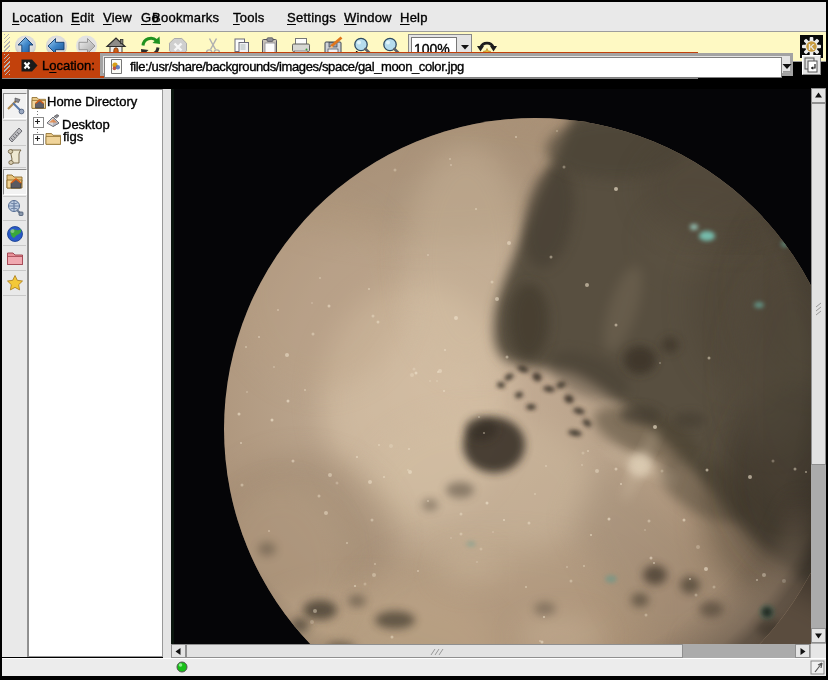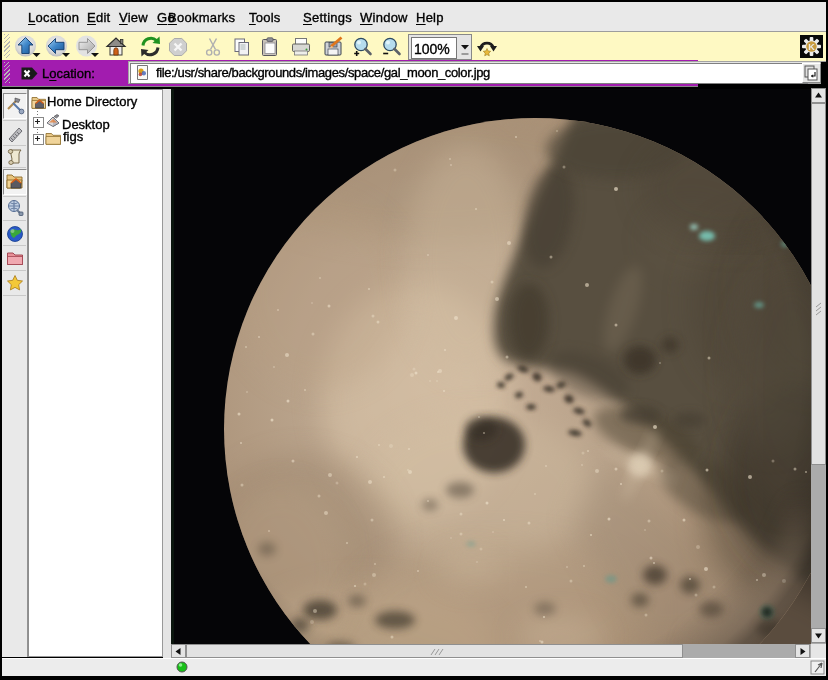--- a/index.html
+++ b/index.html
@@ -1,22 +1,22 @@
 <!DOCTYPE html>
 <html><head><meta charset="utf-8">
 <style>
 html,body{margin:0;padding:0;width:828px;height:680px;overflow:hidden;background:#000;}
 body{font-family:"Liberation Sans",sans-serif;font-size:13px;color:#000;-webkit-text-stroke:0.35px #000;}
 #win{position:absolute;left:0;top:0;width:828px;height:680px;background:#000;}
 .abs{position:absolute;}
 
 #menubar{left:2px;top:2px;width:824px;height:29px;background:#e9e9e9;border-bottom:1px solid #9d9d9d;}
-#menubar span{position:absolute;top:8px;letter-spacing:.25px;margin-left:16px;}
+#menubar span{position:absolute;top:8px;letter-spacing:.25px;}
 #toolbar{left:2px;top:32px;width:824px;height:29px;background:#fef9c3;border-bottom:1px solid #9d9d9d;}
-#locbar{left:2px;top:60px;width:696px;height:26px;background:#a21caf;border-bottom:1px solid #888;}
+#locbar{left:2px;top:52px;width:696px;height:26px;background:#c2410c;border-bottom:1px solid #888;}
 #statusbar{left:2px;top:658px;width:824px;height:17px;background:#ececec;border-top:1px solid #fff;}
 
 .grip{width:6px;background:repeating-linear-gradient(135deg,#b6b6b6 0,#b6b6b6 1px,transparent 1px,transparent 3px);}
 
 #strip{left:2px;top:89px;width:25px;height:568px;background:#e9e9e9;border-right:1px solid #929292;}
 #tree{left:28px;top:89px;width:135px;height:568px;background:#fff;border:1px solid #8e8e8e;border-right-color:#999;border-bottom-color:#999;box-sizing:border-box;padding-left:40px;}
 #splitter{left:163px;top:89px;width:8px;height:569px;background:#e5e5e5;}
 #pane{left:171px;top:89px;width:640px;height:555px;background:#04040a;overflow:hidden;}
 
 .sbbtn{background:#e4e4e4;border:1px solid #8f8f8f;box-sizing:border-box;display:flex;align-items:center;justify-content:center;}
@@ -199,21 +199,21 @@
   </polygon>
     </div>
 
   <div id="locbar" class="abs">
     <div class="abs grip" style="left:2px;top:2px;height:21px"></div>
     <svg class="abs" style="left:19px;top:69px;position:absolute;left:19px;top:7px" width="17" height="13" viewBox="0 0 17 13">
       <path d="M0.5,0.5 H11 L16.5,6.5 L11,12.5 H0.5 Z" fill="#1a1a1a"></path>
       <path d="M3.5,3.5 L8.5,9.5 M8.5,3.5 L3.5,9.5" stroke="#fff" stroke-width="2"></path>
     </svg>
     <span class="abs" style="left:40px;top:6px">L<u>o</u>cation:</span>
-    <div class="abs" id="lcombo" style="left:98px;top:1px;width:693px;height:23px;background:#e4e4e4;border:1px solid #a3a3a3;box-sizing:border-box;margin-left:28px;">
+    <div class="abs" id="lcombo" style="left:98px;top:1px;width:693px;height:23px;background:#e4e4e4;border:3px solid #a3a3a3;box-sizing:border-box;">
       <div class="abs" style="left:1px;top:1px;width:676px;height:19px;background:#fff;border:1px solid #808080;"></div>
       <svg class="abs" style="left:6px;top:3px" width="15" height="15" viewBox="0 0 15 15">
         <path d="M2.5,0.5 H12.5 V14.5 H2.5 Z" fill="#fbfbf6" stroke="#777"></path>
         <circle cx="6" cy="6" r="2.6" fill="#d8a018"></circle>
         <circle cx="8.8" cy="8.2" r="2.2" fill="#4a6ab8" opacity="0.85"></circle>
         <circle cx="5.4" cy="9.4" r="1.8" fill="#b83a2a" opacity="0.85"></circle>
       </svg>
       <span class="abs" style="left:27px;top:3px;font-size:13px;letter-spacing:-0.38px;">file:/usr/share/backgrounds/images/space/gal_moon_color.jpg</span>
       <svg class="abs" style="left:677px;top:2px" width="14" height="18" viewBox="0 0 14 18">
           <polygon points="2.5,6 11.5,6 7,11" fill="#111"></polygon>

